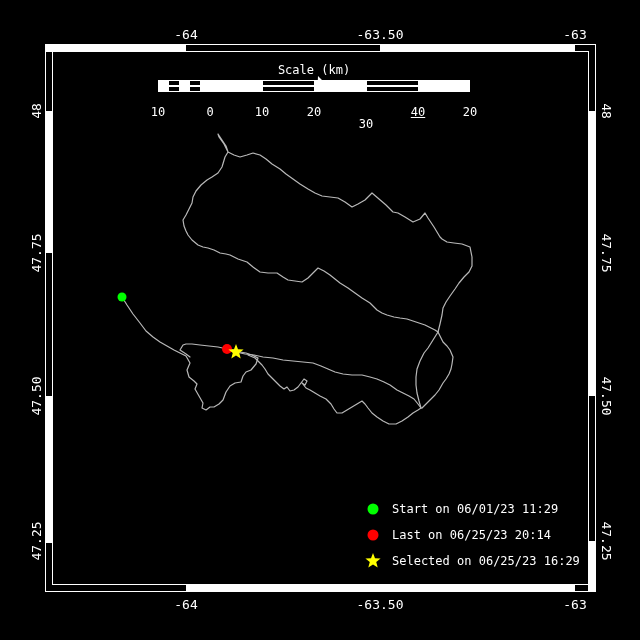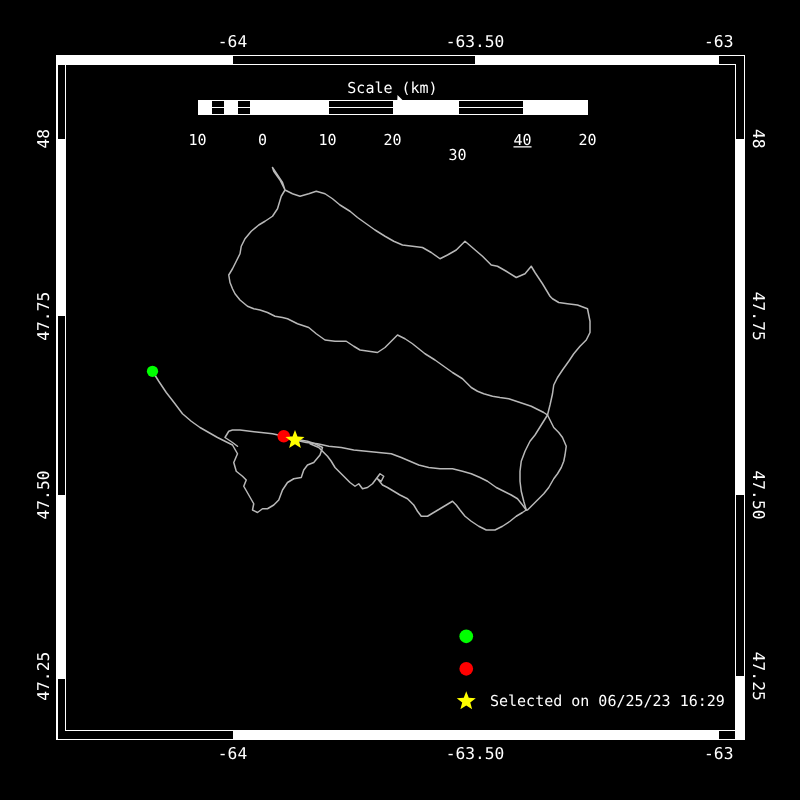--- a/index.html
+++ b/index.html
@@ -110,15 +110,17 @@
   <div class="lbl rot-l" style="left:36px;top:111px;">48</div>
   <div class="lbl rot-l" style="left:36px;top:253px;">47.75</div>
   <div class="lbl rot-l" style="left:36px;top:396px;">47.50</div>
   <div class="lbl rot-l" style="left:36px;top:541px;">47.25</div>
 
   <div class="lbl rot-r" style="left:606px;top:111px;">48</div>
   <div class="lbl rot-r" style="left:606px;top:253px;">47.75</div>
   <div class="lbl rot-r" style="left:606px;top:396px;">47.50</div>
   <div class="lbl rot-r" style="left:606px;top:541px;">47.25</div>
 
+  <div class="legend-lbl" style="top:509px;">Start on 06/01/23 11:29</div>
+  <div class="legend-lbl" style="top:535px;">Last on 06/25/23 20:14</div>
   <div class="legend-lbl" style="top:561px;text-align:center;">Selected on 06/25/23 16:29</div>
 
 </div>
 
 </body></html>

